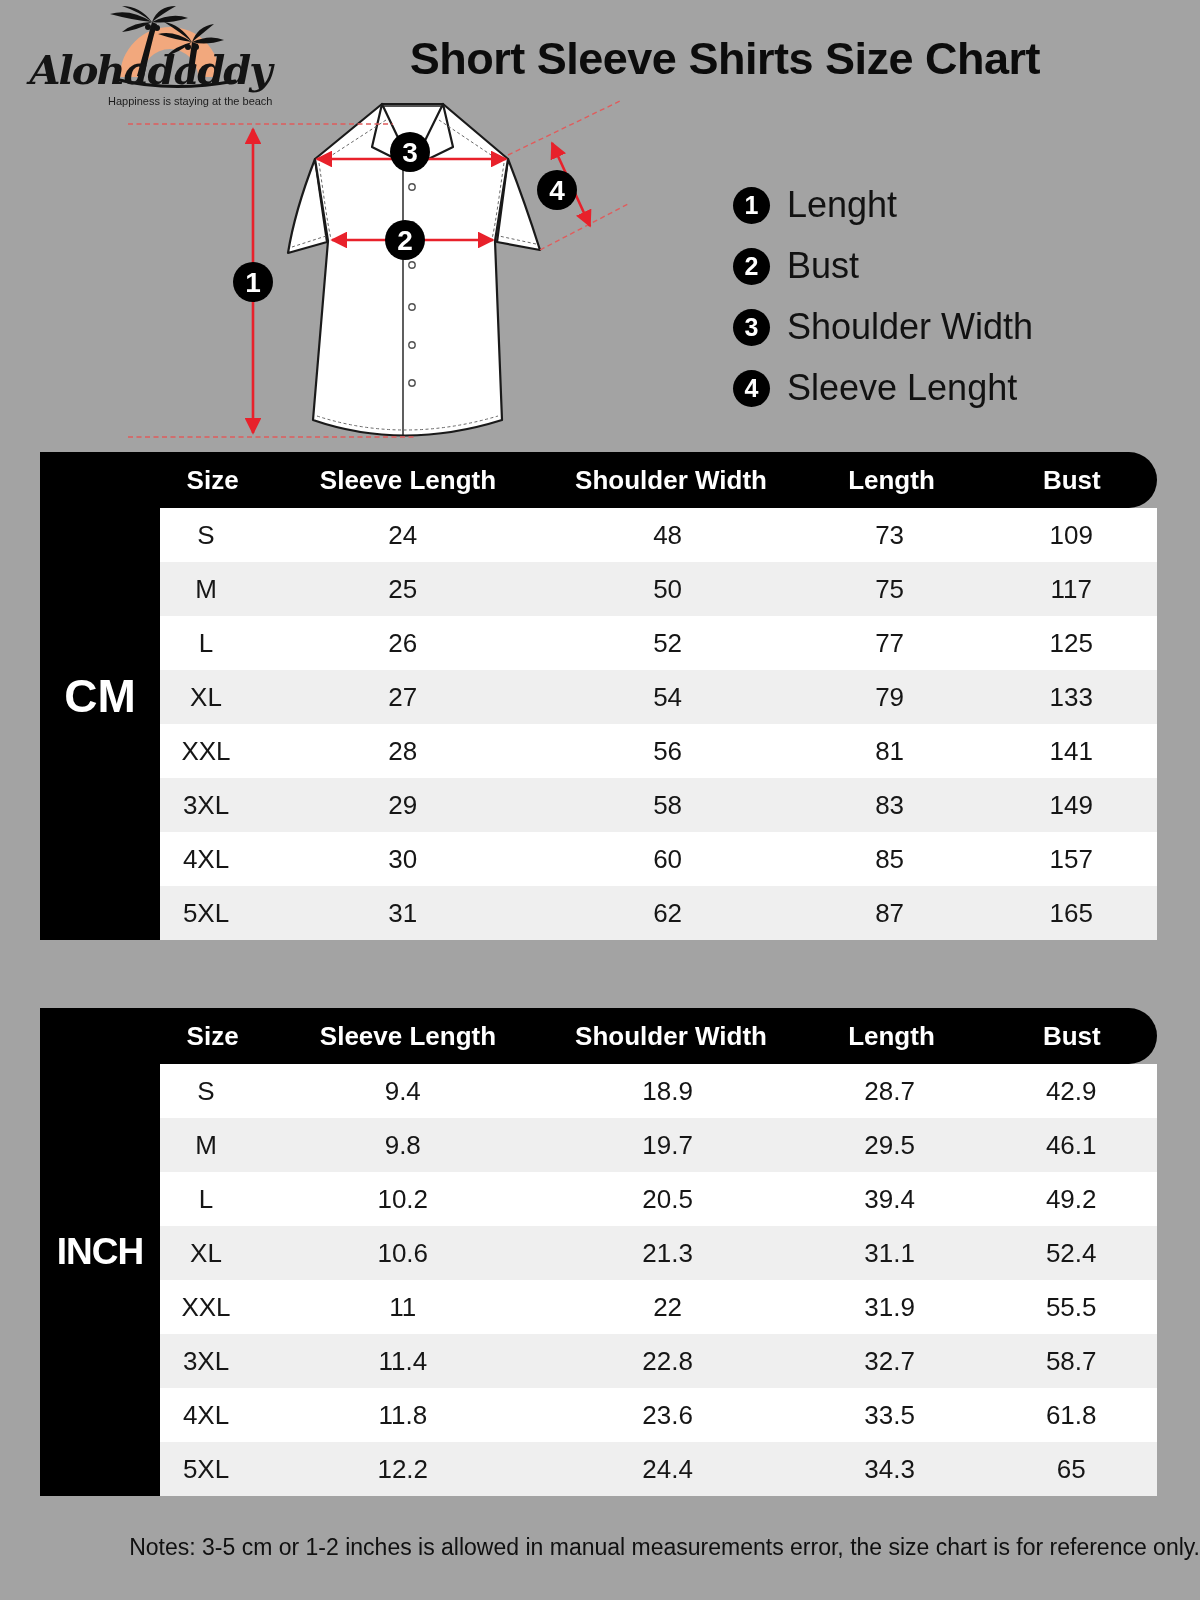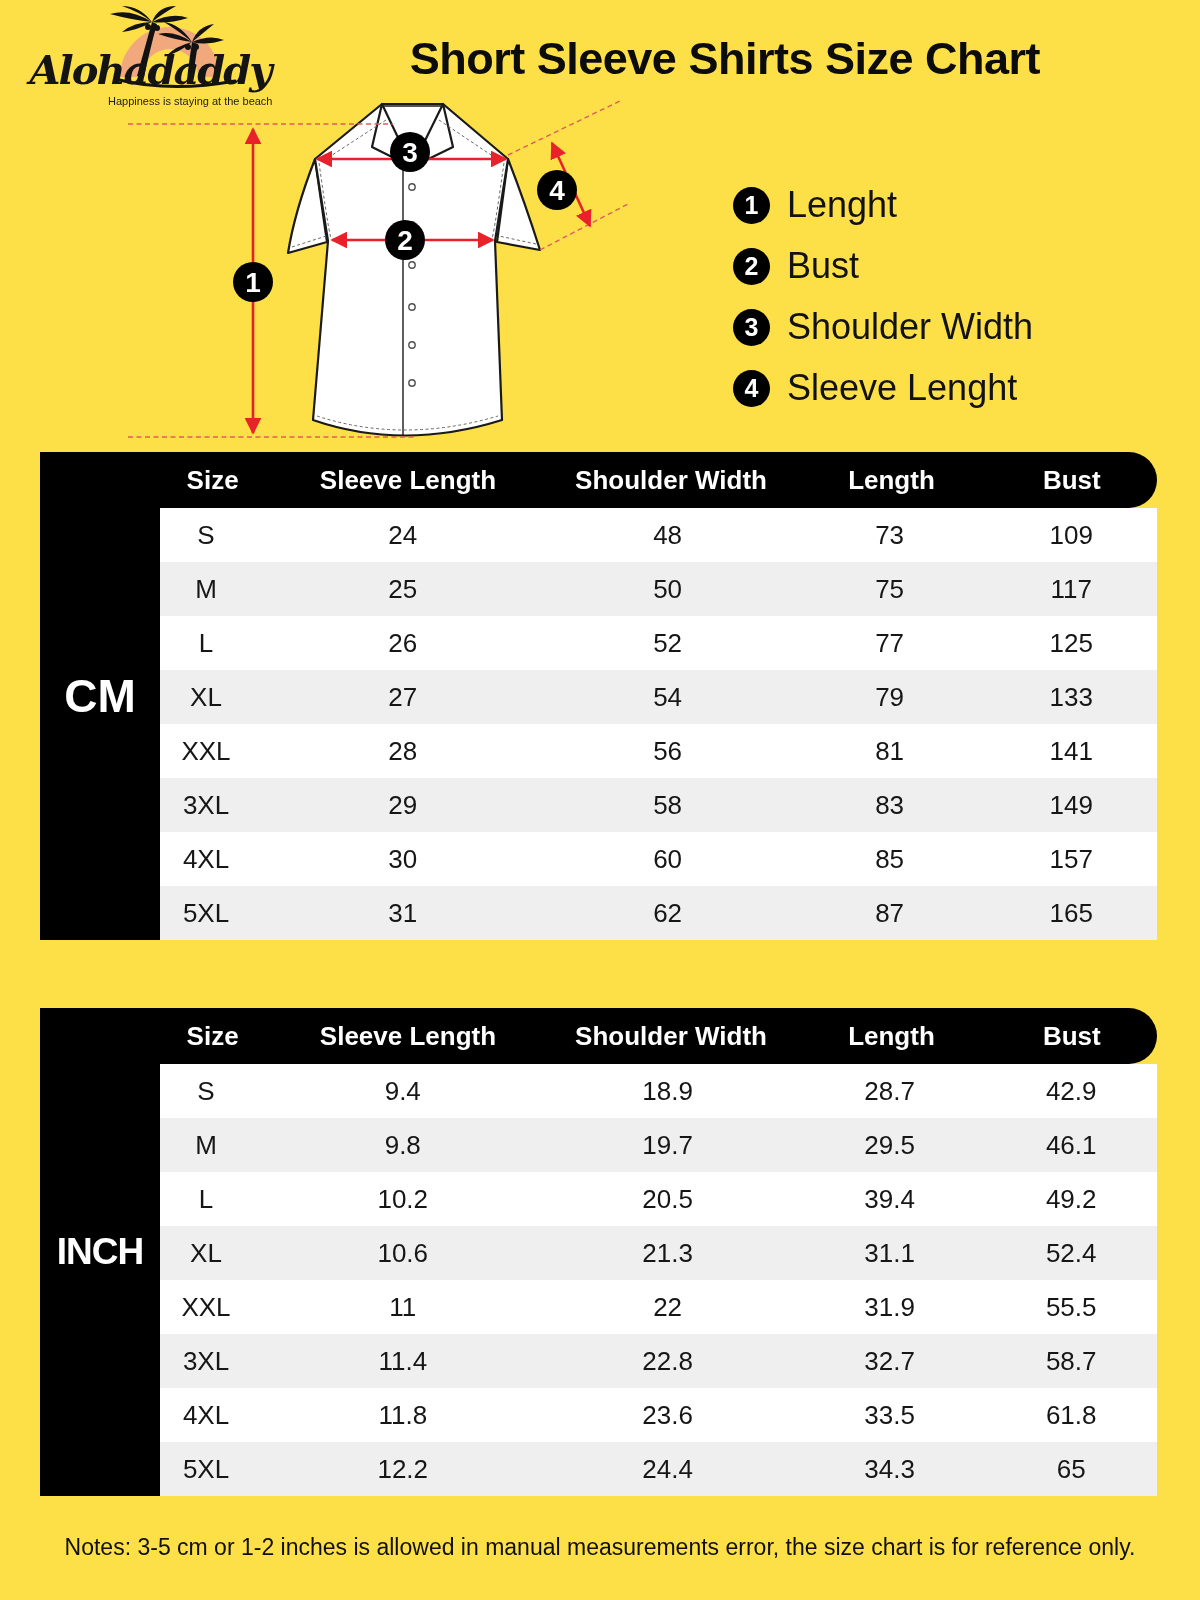--- a/index.html
+++ b/index.html
@@ -1,17 +1,17 @@
 <!DOCTYPE html>
 <html><head>
 <meta charset="utf-8">
 <style>
   html,body { margin:0; padding:0; background:#ffffff; }
   .page {
-    position:relative; width:1200px; height:1600px; background:#fde047;
+    position:relative; width:1200px; height:1600px; background:#a3a3a3;
     font-family:"Liberation Sans", sans-serif; overflow:hidden; color:#111;
   }
 
   
   .logo { position:absolute; left:30px; top:6px; width:240px; height:110px; }
   .logo svg { position:absolute; left:0; top:0; }
   .brand-script {
     position:absolute; left:-14px; right:-14px; top:40px; text-align:center;
     font-family:"DejaVu Serif", serif; font-style:italic; font-weight:bold;
     font-size:40px; letter-spacing:-2px; color:#141414; white-space:nowrap;
@@ -65,21 +65,21 @@
   .tbody { margin-left:108px; }
   .trow { height:54px; background:#fff; }
   .trow.alt { background:#efefef; }
   .tcell {
     display:flex; align-items:center; justify-content:center;
     font-size:26px; color:#161616;
   }
 
   
   .notes {
-    position:absolute; left:0; width:1200px; top:1534px; text-align:center;
+    position:absolute; left:0; width:1200px; top:1534px; text-align:right;
     font-size:23px; color:#101010;
   }
 
   
   .shirt-line  { fill:#ffffff; stroke:#1a1a1a; stroke-width:2.2; stroke-linejoin:round; }
   .thin-line   { fill:none; stroke:#1a1a1a; stroke-width:1.4; }
   .stitch      { fill:none; stroke:#6a6a6a; stroke-width:1; stroke-dasharray:3 2.5; }
   .rdash       { fill:none; stroke:#e05c5c; stroke-width:1.4; stroke-dasharray:5 3.5; }
   .rarw        { fill:none; stroke:#e8212b; stroke-width:2.6; }
   .badge-c     { fill:#000; }

